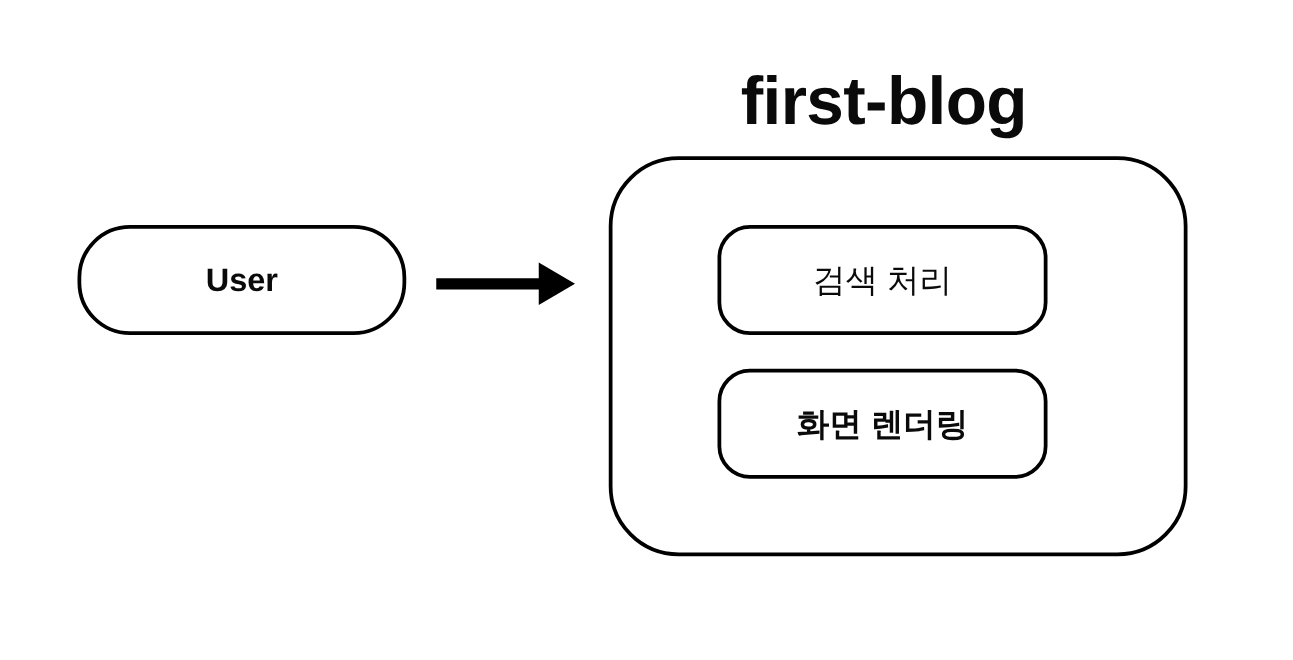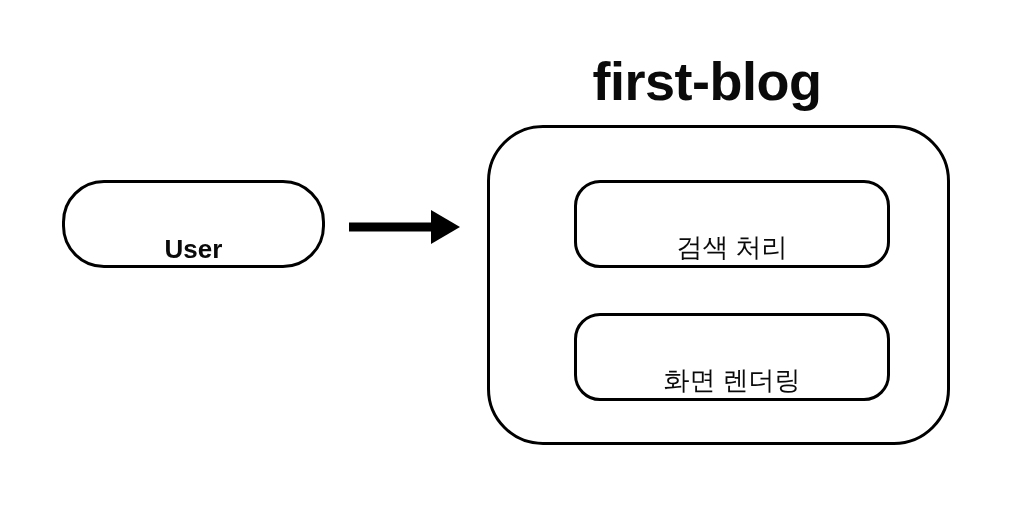--- a/index.html
+++ b/index.html
@@ -26,21 +26,21 @@
     font-weight: 700;
     letter-spacing: -0.5px;
     color: #0a0a0a;
   }
 
   .node {
     border: 3px solid #000000;
     background: #ffffff;
     box-sizing: border-box;
     display: flex;
-    align-items: flex-end;
+    align-items: center;
     justify-content: center;
   }
 
   .node-user {
     position: absolute;
     left: 62px;
     top: 180px;
     width: 263px;
     height: 88px;
     border-radius: 42px;
@@ -64,29 +64,29 @@
     height: 320px;
     border: 3px solid #000000;
     border-radius: 56px;
     box-sizing: border-box;
     background: #ffffff;
   }
 
   .sub-node {
     position: absolute;
     left: 84px;
-    width: 316px;
+    width: 264px;
     height: 88px;
     border-radius: 26px;
     font-size: 26px;
     font-weight: 500;
   }
 
   .sub-node-1 { top: 52px; }
-  .sub-node-2 { top: 185px; }
+  .sub-node-2 { top: 167px; font-weight: bold; }
 </style>
 </head>
 <body>
 
 <div class="diagram-title">first-blog</div>
 
 <div class="node node-user">
   <span>User</span>
 </div>
 

